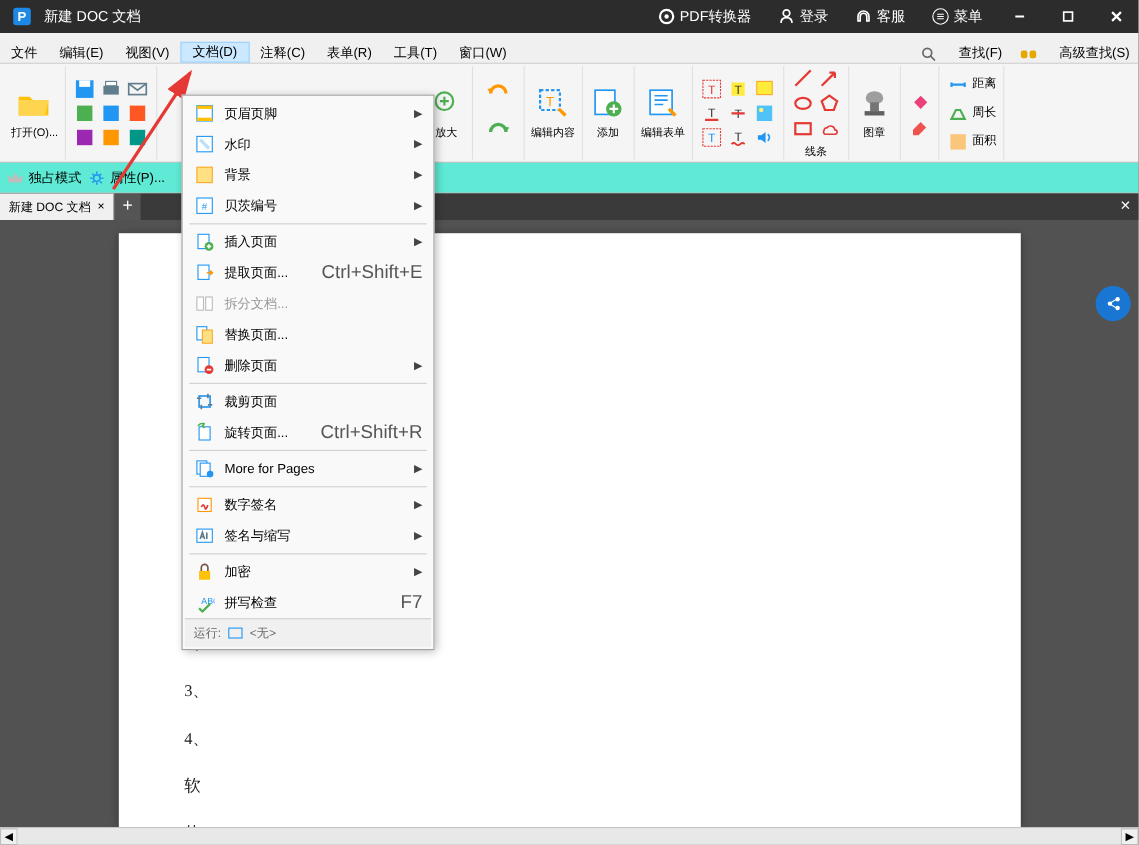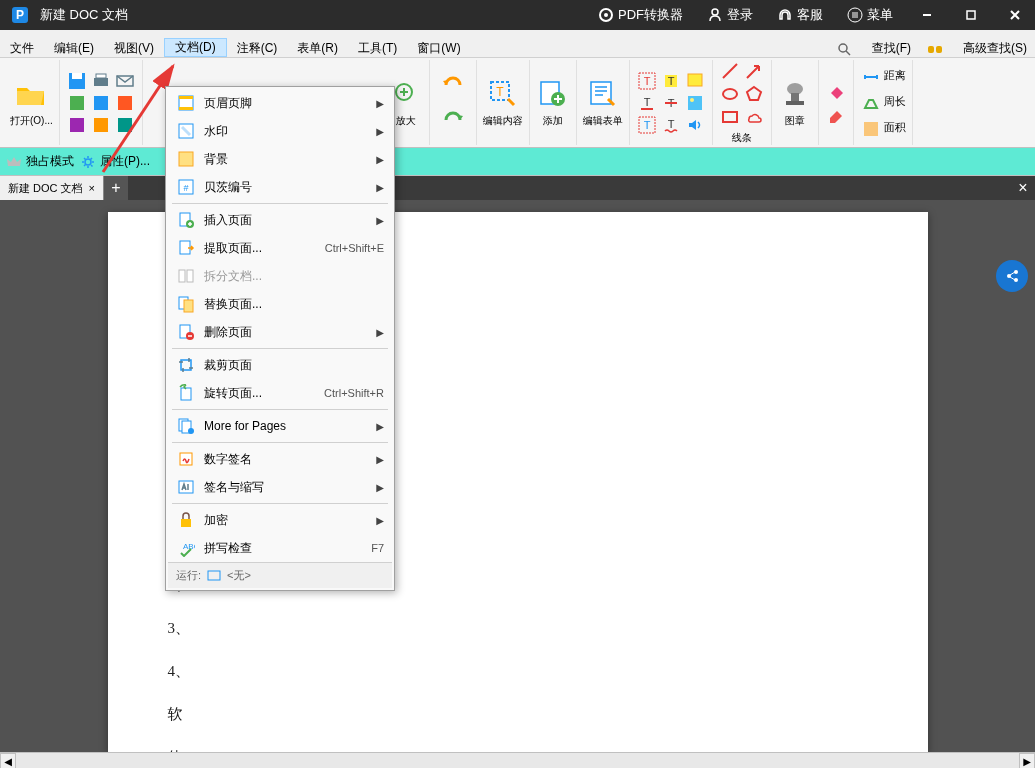--- a/index.html
+++ b/index.html
@@ -43,21 +43,21 @@
 .float-badge { position: absolute; top: 48px; right: -100px; width: 32px; height: 32px; background: #1976d2; border-radius: 50%; display: flex; align-items: center; justify-content: center; color: #fff; font-size: 13px; }
 
 .statusbar { position: absolute; bottom: 0; left: 0; right: 0; height: 16px; background: #f0f0f0; border-top: 1px solid #c0c0c0; display: flex; }
 .statusbar .sb-btn { width: 16px; height: 16px; border: 1px solid #c0c0c0; display: flex; align-items: center; justify-content: center; font-size: 10px; }
 .statusbar .sb-track { flex: 1; background: #e8e8e8; }
 
 .dropdown { position: absolute; top: 58px; left: 165px; width: 230px; background: #f9f9f9; border: 1px solid #a0a0a0; box-shadow: 2px 2px 8px rgba(0,0,0,0.3); z-index: 1000; padding: 2px; margin-top: 28px; }
 .dd-item { display: flex; align-items: center; height: 28px; padding: 0 8px; font-size: 12px; cursor: pointer; position: relative; }
 .dd-item .dd-icon { width: 20px; height: 20px; margin-right: 8px; display: flex; align-items: center; justify-content: center; }
 .dd-item .dd-label { flex: 1; }
-.dd-item .dd-shortcut { font-size: 11px; color: #555; }
+.dd-item .dd-shortcut { font-size: 17px; color: #555; }
 .dd-item .dd-arrow { font-size: 10px; color: #444; }
 .dd-item.disabled { color: #999; }
 .dd-sep { height: 1px; background: #d0d0d0; margin: 2px 4px; }
 .dd-footer { height: 26px; background: #f0f0f0; border-top: 1px solid #d0d0d0; display: flex; align-items: center; padding: 0 8px; font-size: 11px; color: #666; gap: 6px; }
 
 .red-arrow { position: absolute; top: 60px; left: 95px; z-index: 500; pointer-events: none; }
 
 svg { display: block; }
 </style>
 </head>

